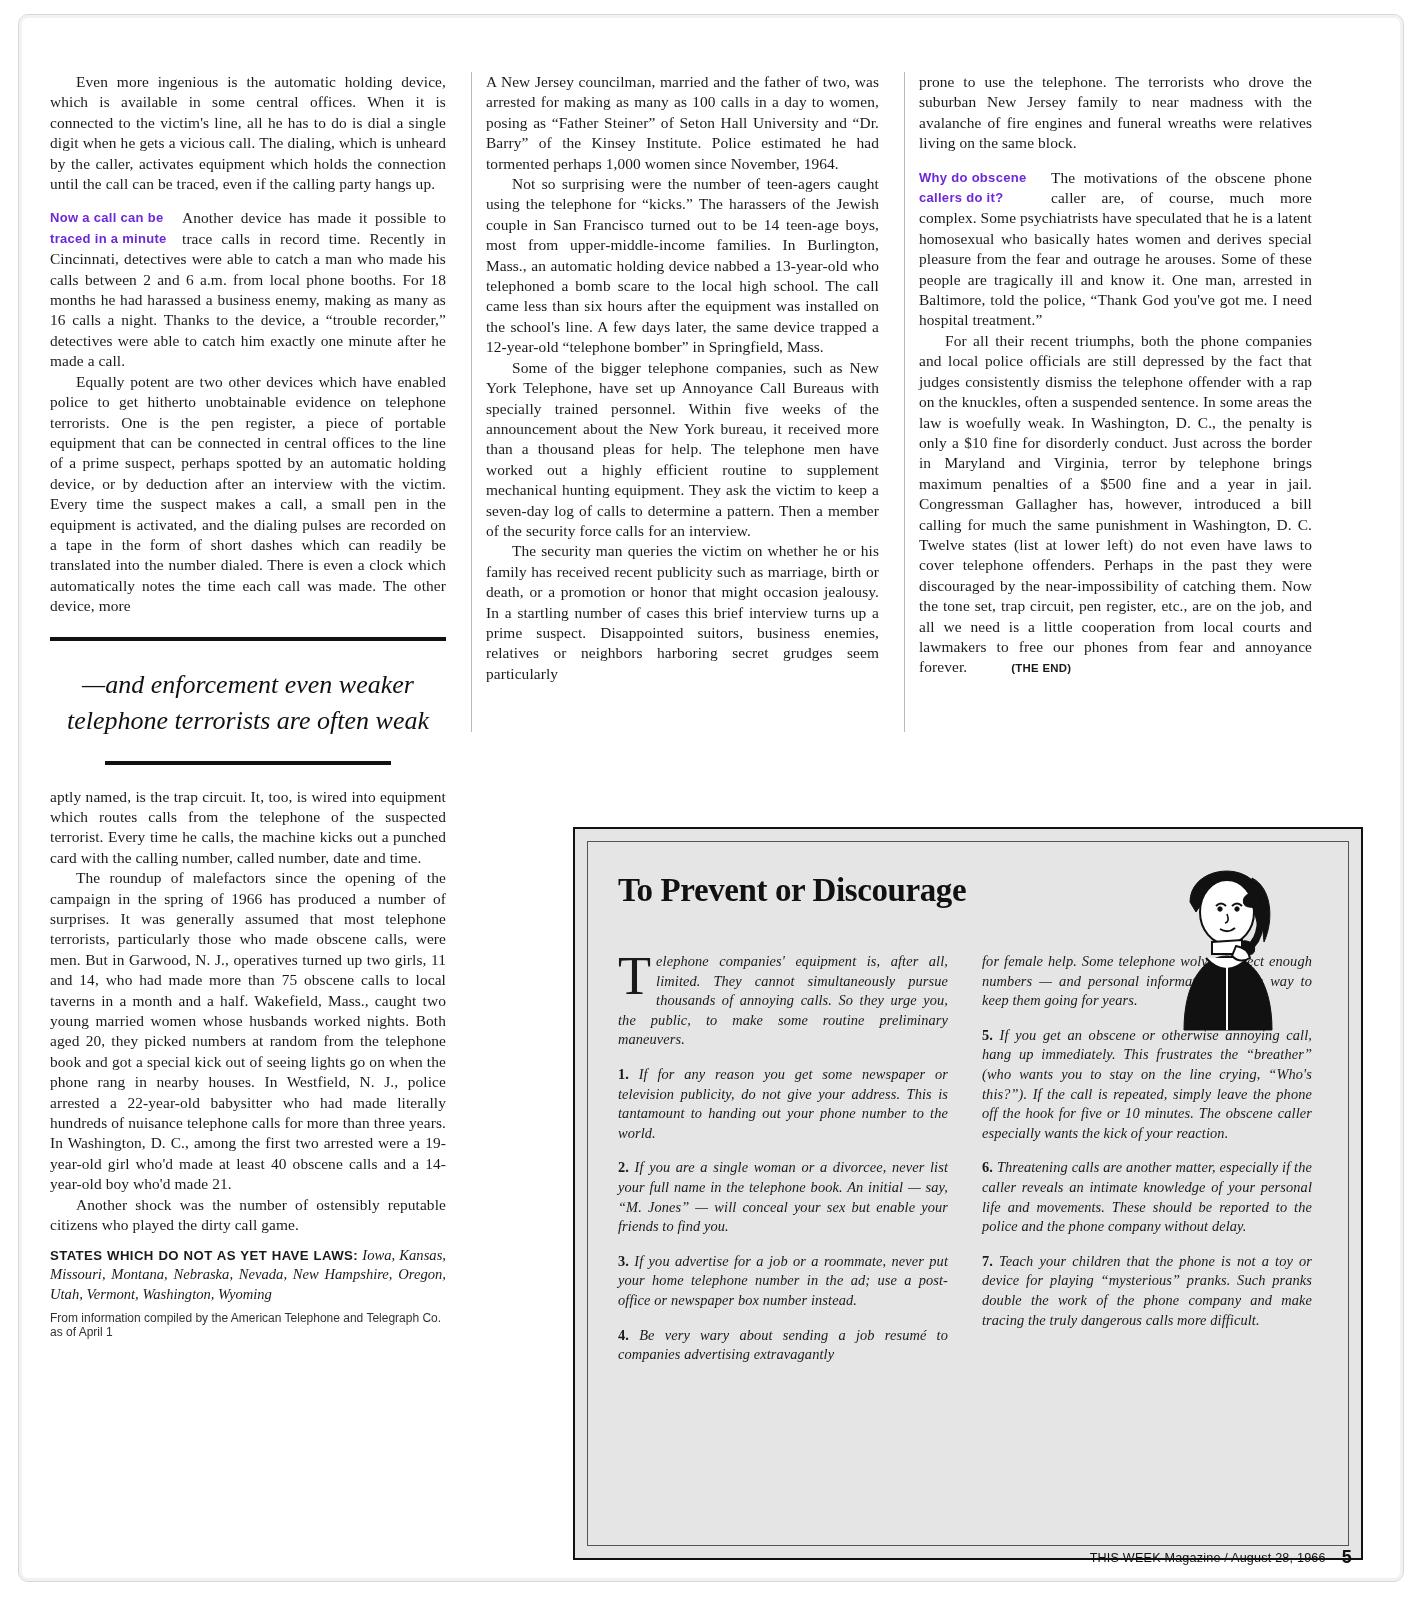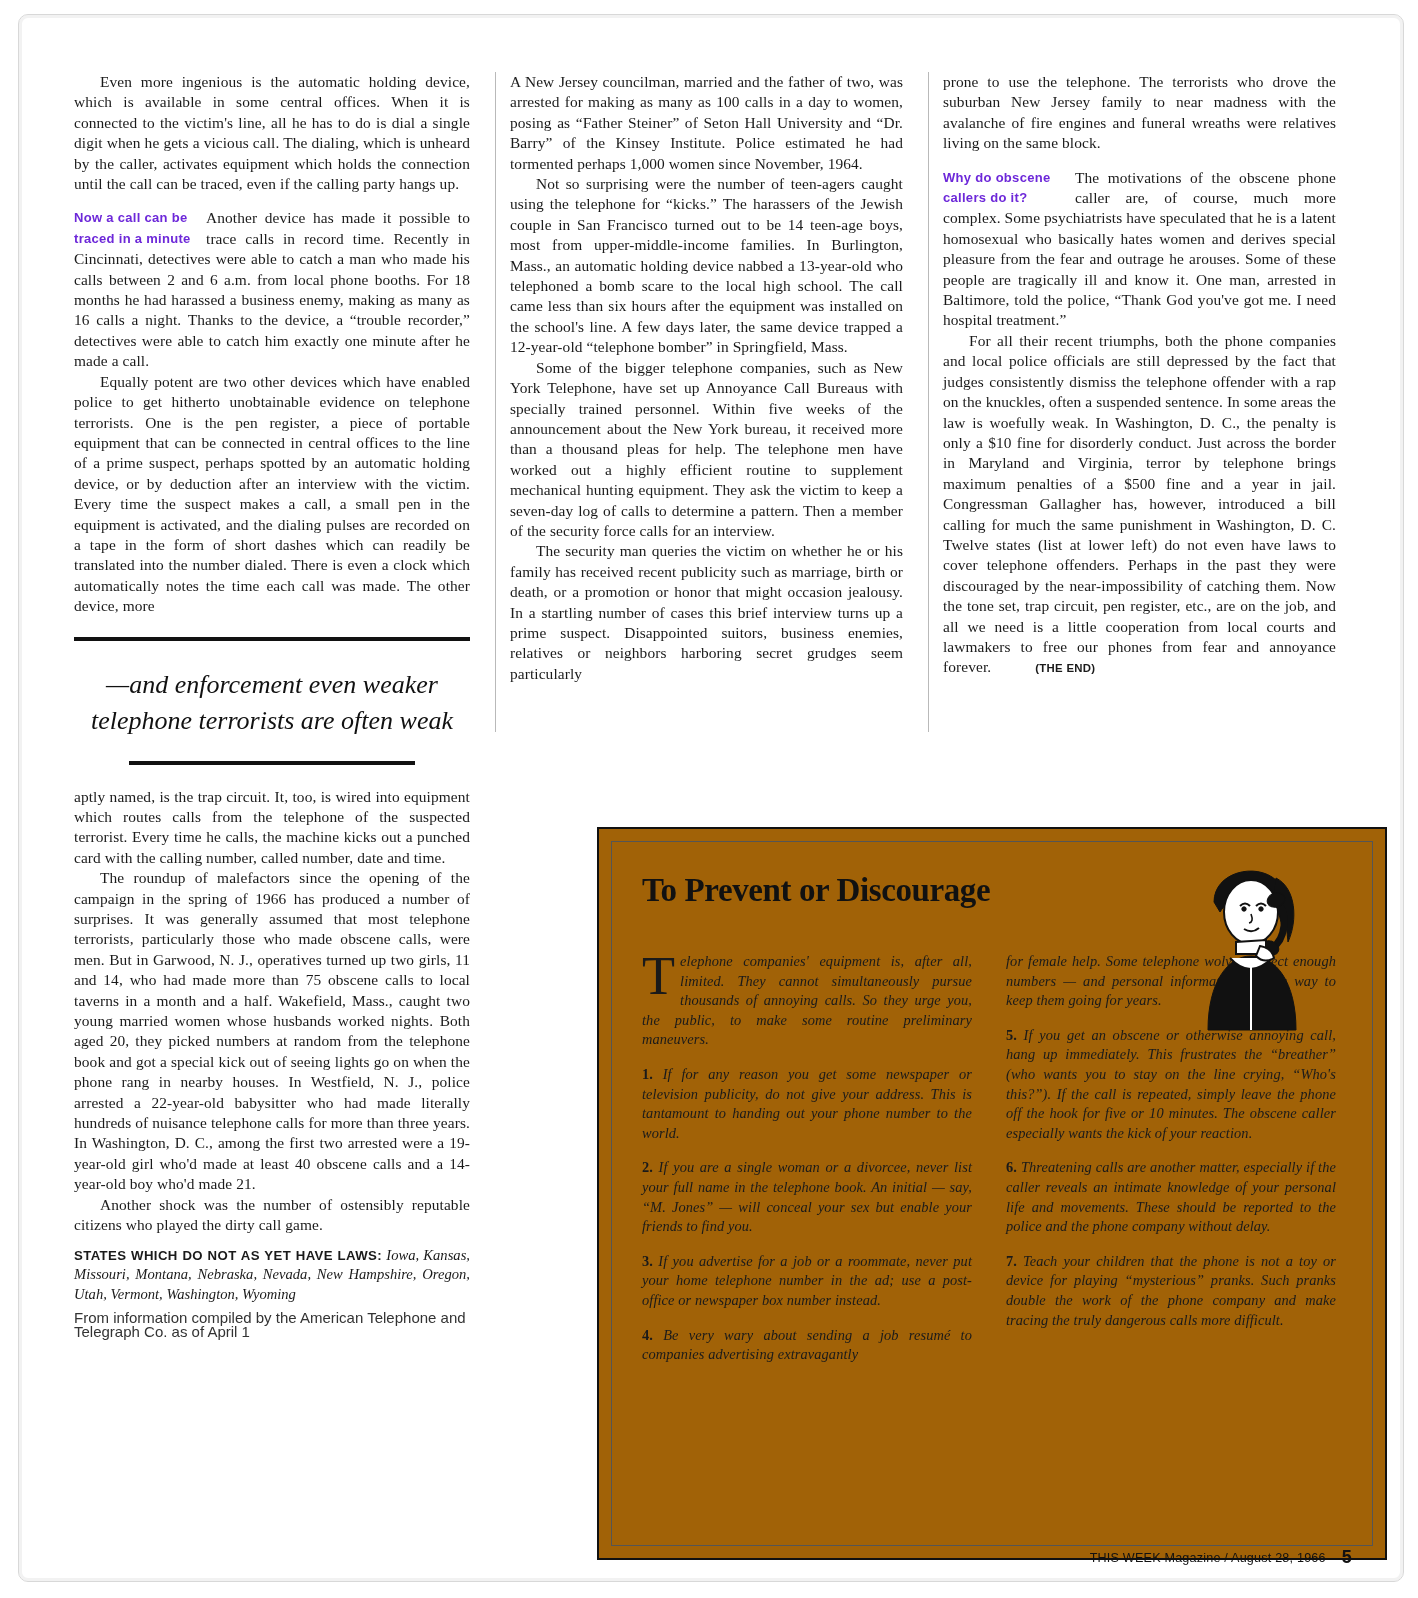--- a/index.html
+++ b/index.html
@@ -21,21 +21,21 @@
     position: absolute;
     left: 18px; top: 14px;
     width: 1384px; height: 1566px;
     border: 1px solid #d8d8d8;
     box-shadow: 0 0 0 3px #f2f2f2 inset;
     border-radius: 10px;
     pointer-events: none;
   }
   .content {
     position: absolute;
-    left: 74px;
+    left: 50px;
     top: 72px;
     width: 1262px;
     height: 1460px;
   }
 
   
   .cols {
     display: flex;
     gap: 26px;
     width: 1262px;
@@ -112,34 +112,34 @@
   }
   .states-note b {
     font-family: "Liberation Sans", sans-serif;
     font-style: normal;
     font-size: 13.2px;
     letter-spacing: 0.4px;
   }
   .source-note {
     margin-top: 7px;
     font-family: "Liberation Sans", sans-serif;
-    font-size: 15px;
+    font-size: 12px;
     line-height: 14px;
     color: #333;
   }
 
   
   .sidebar-box {
     position: absolute;
     left: 523px;
     top: 755px;
     width: 790px;
     height: 733px;
     border: 2px solid #111;
-    background: #a16207;
+    background: #e5e5e5;
     box-sizing: border-box;
   }
   .sidebar-inner {
     position: absolute;
     left: 12px; top: 12px;
     right: 12px; bottom: 12px;
     border: 1px solid #555;
     box-sizing: border-box;
     padding: 26px 30px;
   }

